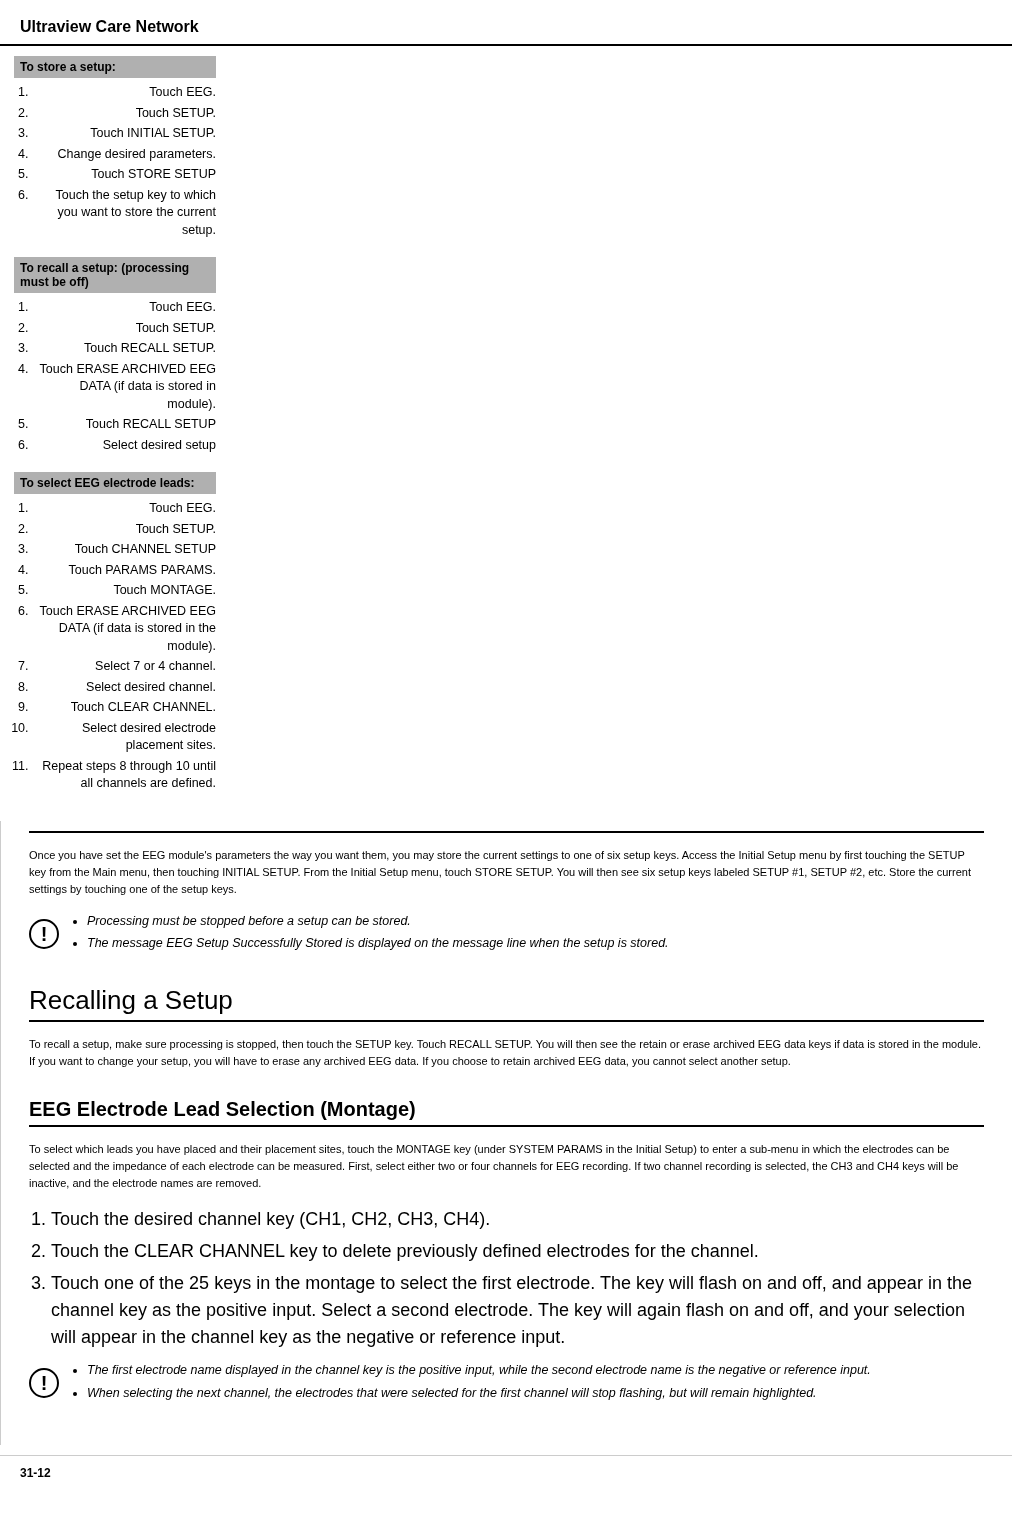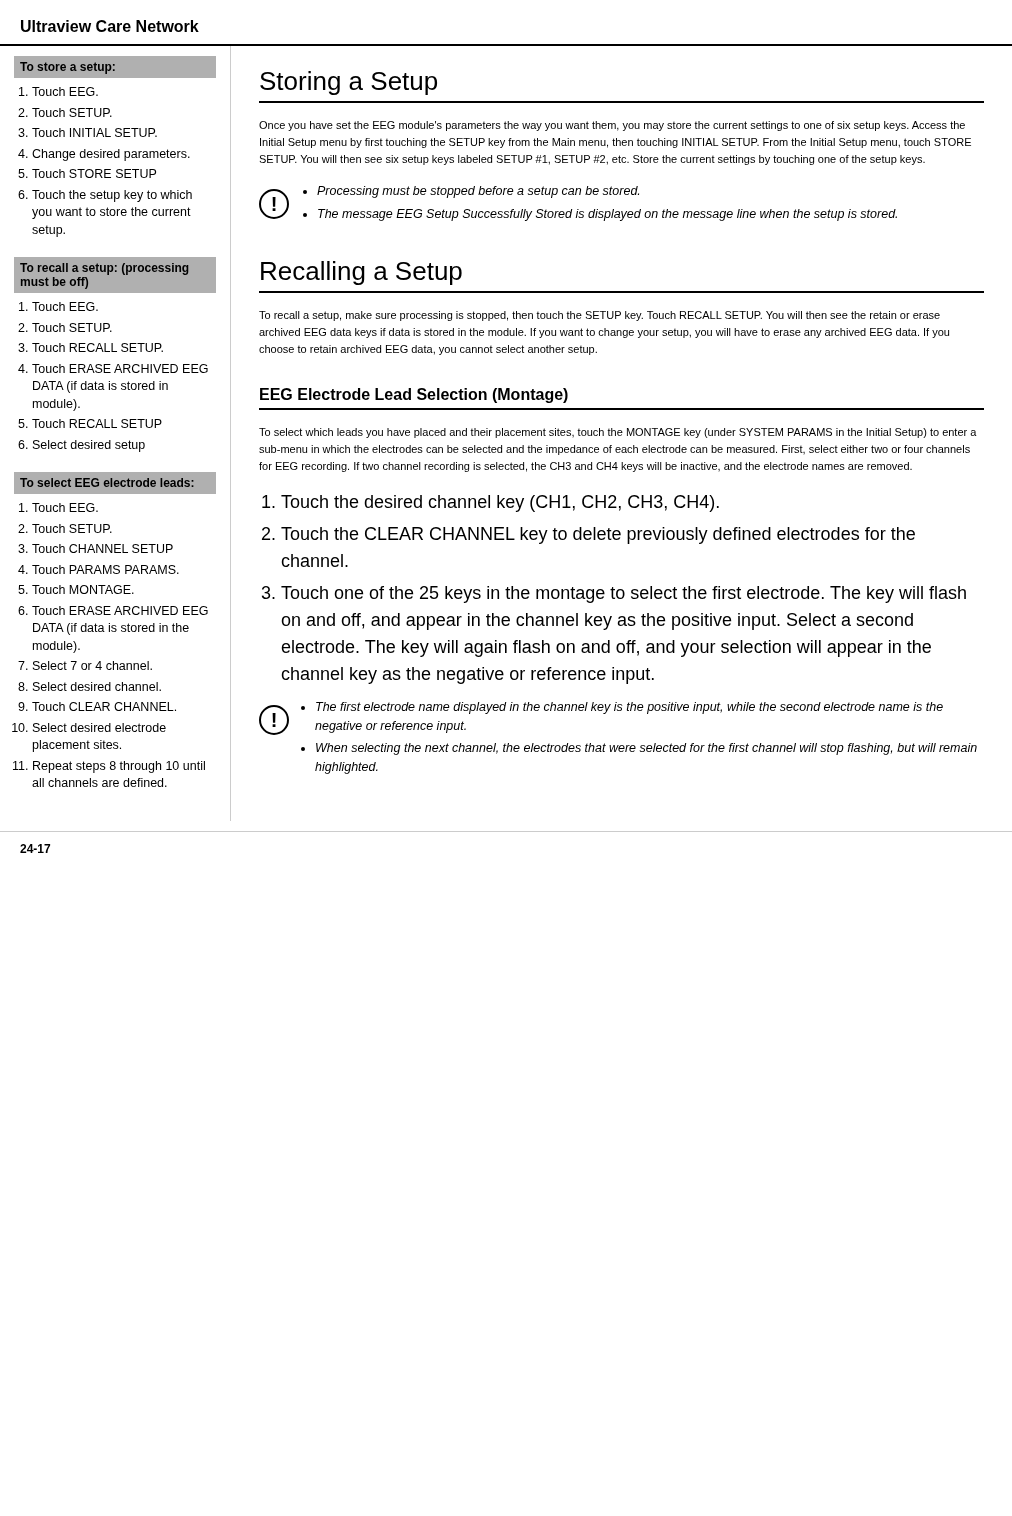--- a/index.html
+++ b/index.html
@@ -14,21 +14,21 @@
     .page-header {
       padding: 18px 20px 8px 20px;
       border-bottom: 2px solid #000;
     }
     .page-header-title {
       font-size: 16px;
       font-weight: bold;
     }
     .page-content {
       display: flex;
-      flex-direction: row;
+      flex-direction: column;
       padding: 0;
     }
     
     .sidebar {
       width: 230px;
       min-width: 230px;
       padding: 10px 14px 10px 14px;
       flex-shrink: 0;
     }
     .sidebar-section {
@@ -41,20 +41,21 @@
       padding: 4px 6px;
       margin-bottom: 6px;
     }
     .sidebar-section ol {
       margin-left: 18px;
       font-size: 12.5px;
     }
     .sidebar-section ol li {
       margin-bottom: 3px;
       line-height: 1.4;
+      text-align: right;
     }
     
     .main-content {
       flex: 1;
       padding: 10px 28px 20px 28px;
       border-left: 1px solid #ccc;
     }
     .section-title {
       font-size: 26px;
       font-weight: normal;
@@ -178,21 +179,20 @@
         <li>Select desired electrode placement sites.</li>
         <li>Repeat steps 8 through 10 until all channels are defined.</li>
       </ol>
     </div>
 
   </div>
 
   <div class="main-content">
 
     <div>
-      <h2 class="section-title">Storing a Setup</h2>
       <hr class="section-divider">
       <p class="section-body">Once you have set the EEG module's parameters the way you want them, you may store the current settings to one of six setup keys. Access the Initial Setup menu by first touching the SETUP key from the Main menu, then touching INITIAL SETUP. From the Initial Setup menu, touch STORE SETUP. You will then see six setup keys labeled SETUP #1, SETUP #2, etc. Store the current settings by touching one of the setup keys.</p>
       <div class="note-box">
         <div class="note-icon">
           <span class="note-icon-circle">!</span>
         </div>
         <div class="note-content">
           <ul>
             <li>Processing must be stopped before a setup can be stored.</li>
             <li>The message EEG Setup Successfully Stored is displayed on the message line when the setup is stored.</li>
@@ -201,21 +201,21 @@
       </div>
     </div>
 
     <div class="section-gap">
       <h2 class="section-title">Recalling a Setup</h2>
       <hr class="section-divider">
       <p class="section-body">To recall a setup, make sure processing is stopped, then touch the SETUP key. Touch RECALL SETUP. You will then see the retain or erase archived EEG data keys if data is stored in the module. If you want to change your setup, you will have to erase any archived EEG data. If you choose to retain archived EEG data, you cannot select another setup.</p>
     </div>
 
     <div class="section-gap">
-      <h2 class="section-title" style="font-size:16px; font-weight:bold;">EEG Electrode Lead Selection (Montage)</h2>
+      <h2 class="section-title" style="font-size:20px; font-weight:bold;">EEG Electrode Lead Selection (Montage)</h2>
       <hr class="section-divider">
       <p class="section-body">To select which leads you have placed and their placement sites, touch the MONTAGE key (under SYSTEM PARAMS in the Initial Setup) to enter a sub-menu in which the electrodes can be selected and the impedance of each electrode can be measured. First, select either two or four channels for EEG recording. If two channel recording is selected, the CH3 and CH4 keys will be inactive, and the electrode names are removed.</p>
       <ol class="numbered-list">
         <li>Touch the desired channel key (CH1, CH2, CH3, CH4).</li>
         <li>Touch the CLEAR CHANNEL key to delete previously defined electrodes for the channel.</li>
         <li>Touch one of the 25 keys in the montage to select the first electrode. The key will flash on and off, and appear in the channel key as the positive input. Select a second electrode. The key will again flash on and off, and your selection will appear in the channel key as the negative or reference input.</li>
       </ol>
       <div class="note-box">
         <div class="note-icon">
           <span class="note-icon-circle">!</span>
@@ -227,14 +227,14 @@
           </ul>
         </div>
       </div>
     </div>
 
   </div>
 
 </div>
 
 <div class="page-footer">
-  <span>24-17</span>
+  <span>31-12</span>
 </div>
 
 </body></html>

